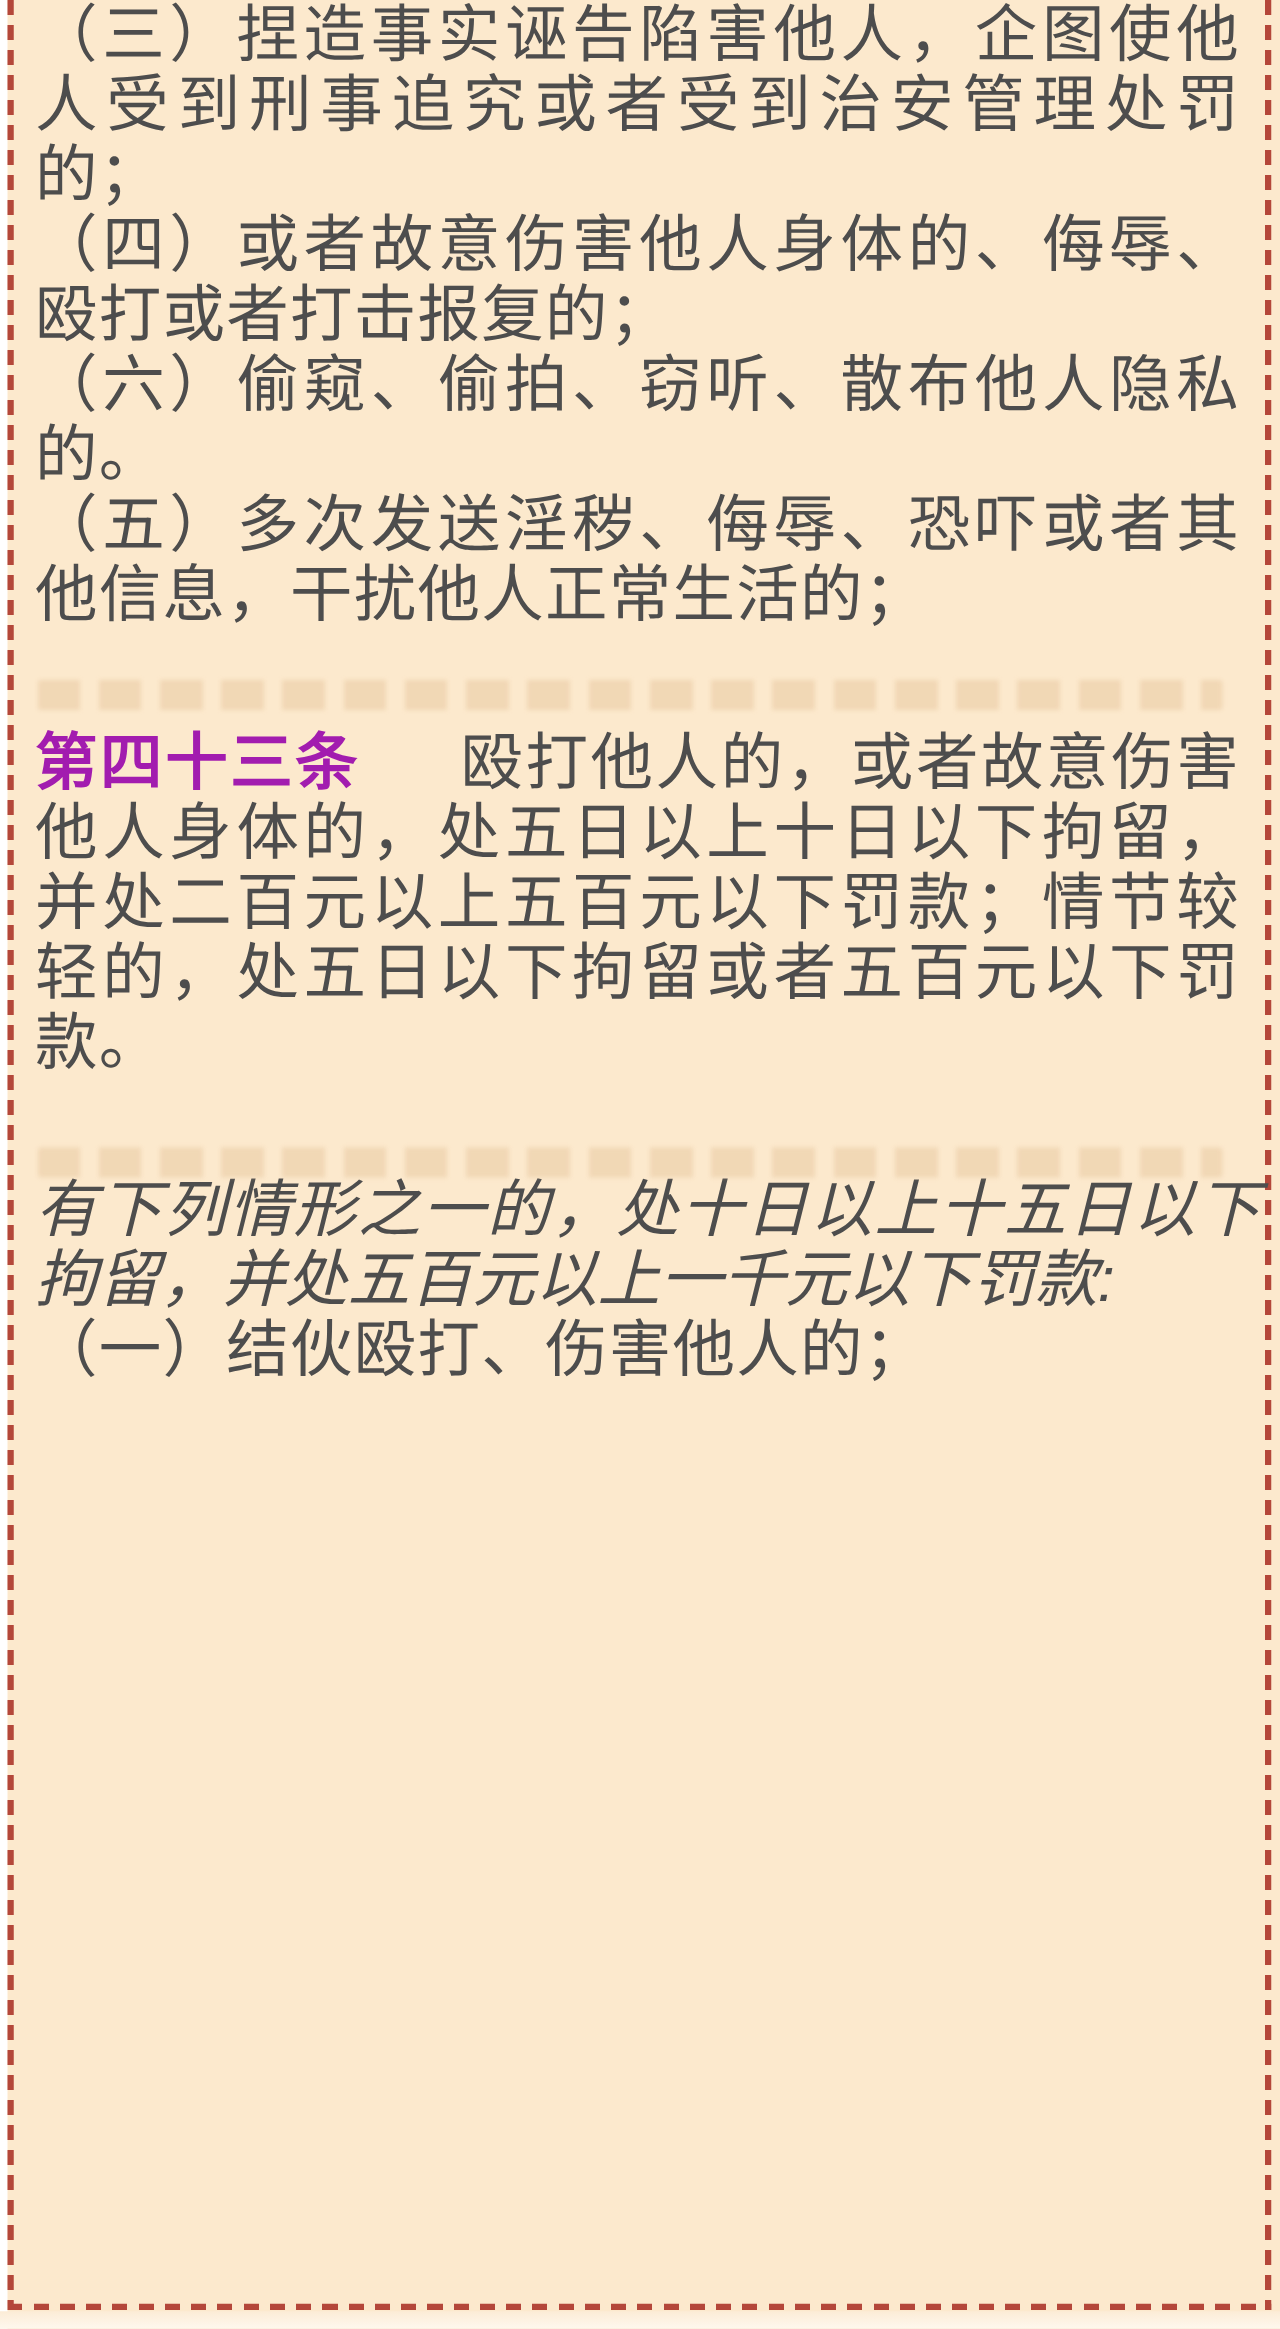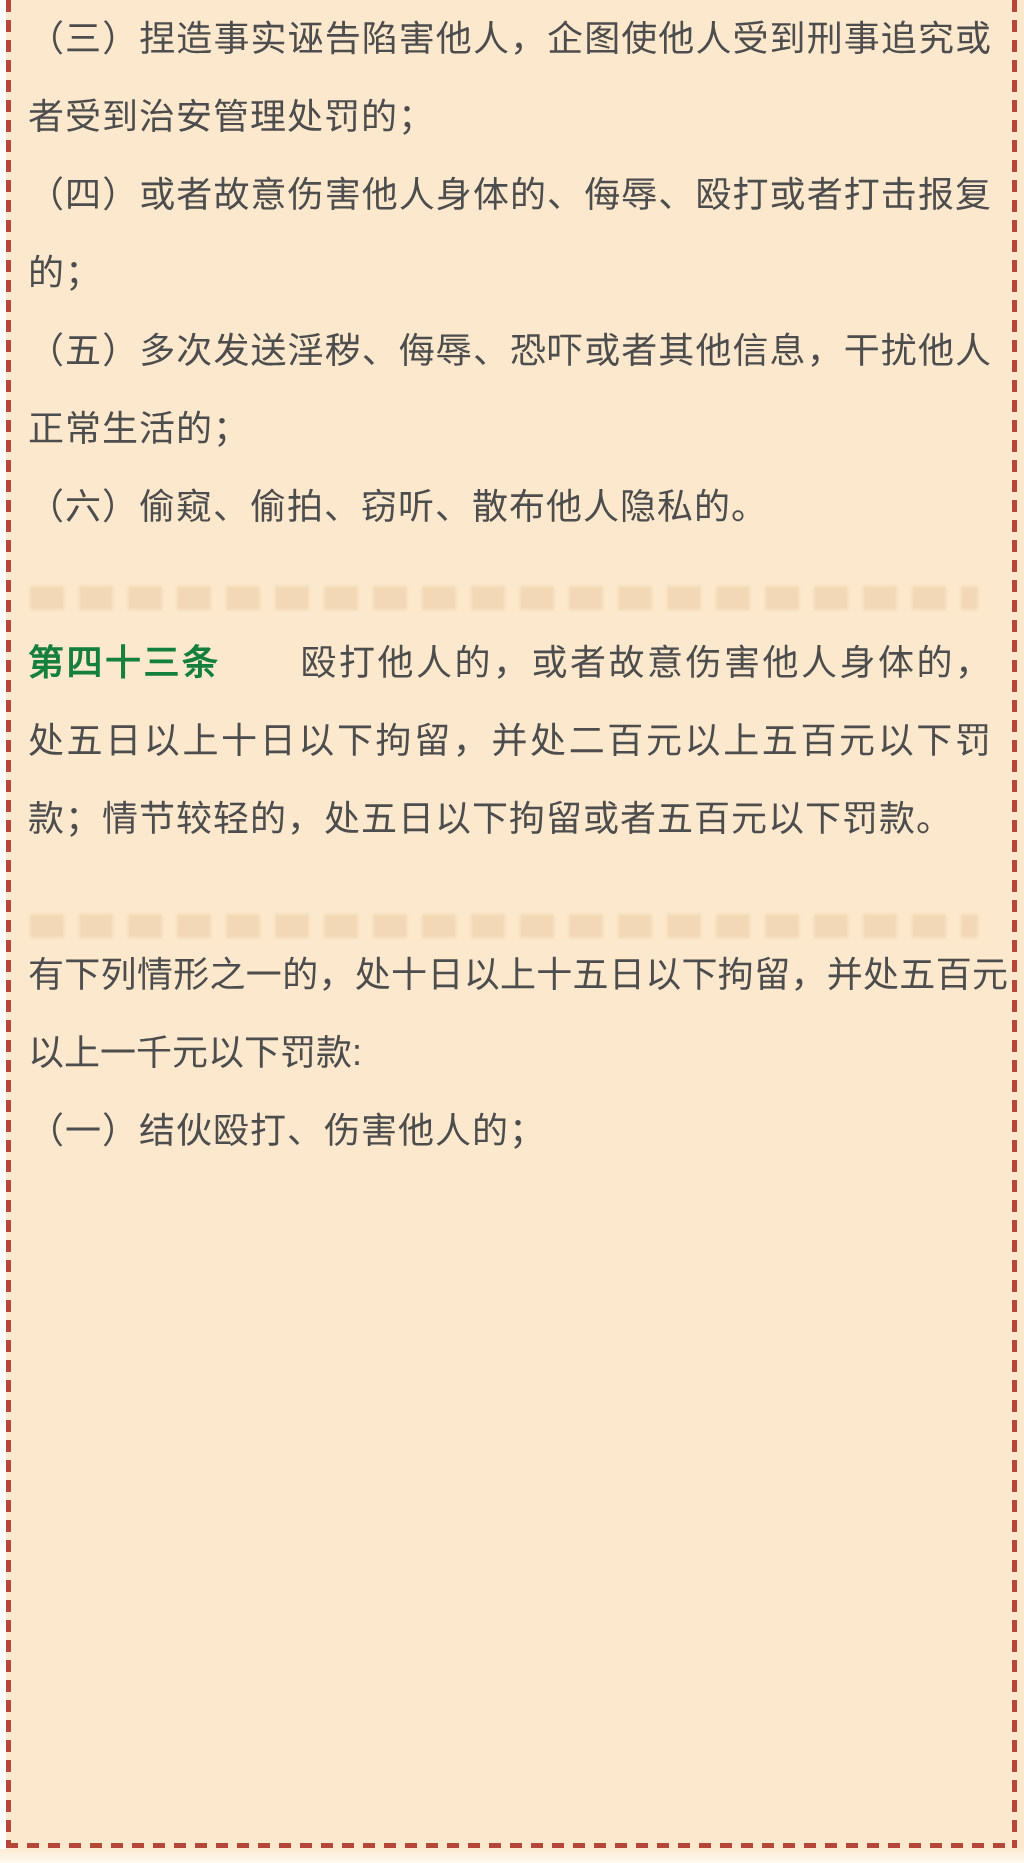--- a/index.html
+++ b/index.html
@@ -43,34 +43,35 @@
     left: 0; top: 1849px;
     width: 100%; height: 14px;
     background: linear-gradient(180deg, #fcecd6, #fef8ee);
   }
   
   .content {
     position: absolute;
     left: 28px; top: 0;
     width: 964px;
     color: #4d4d4d;
-    font-size: 36px;
-    line-height: 78px;
+    font-size: 50px;
+    line-height: 56px;
     font-weight: 500;
     letter-spacing: 1px;
     text-align: justify;
     line-break: strict;
     word-break: normal;
   }
   p.para { margin: 0; padding: 0; }
   p.para.tight {
     letter-spacing: 0;
     margin-right: -16px;
+    font-style: italic;
   }
-  .article-num { font-weight: 700; color: #15803d; }
+  .article-num { font-weight: 700; color: #a21caf; }
   .article-body { margin-left: 80px; }
   
   .section-gap {
     height: 78px;
     position: relative;
   }
   .ghost-band {
     position: absolute;
     left: 2px; right: 14px;
     height: 24px;
@@ -89,23 +90,23 @@
 <div class="edge-left"></div>
 <div class="border-v left"></div>
 <div class="border-v right"></div>
 
 <div class="content">
 
   <p class="para">（三）捏造事实诬告陷害他人，企图使他人受到刑事追究或者受到治安管理处罚的；</p>
 
   <p class="para">（四）或者故意伤害他人身体的、侮辱、殴打或者打击报复的；</p>
 
+  <p class="para">（六）偷窥、偷拍、窃听、散布他人隐私的。</p>
+
   <p class="para">（五）多次发送淫秽、侮辱、恐吓或者其他信息，干扰他人正常生活的；</p>
-
-  <p class="para">（六）偷窥、偷拍、窃听、散布他人隐私的。</p>
 
   <div class="section-gap">
     <div class="ghost-band first"></div>
   </div>
 
   <p class="para"><span class="article-num">第四十三条</span><span class="article-body">殴打他人的，或者故意伤害他人身体的，处五日以上十日以下拘留，并处二百元以上五百元以下罚款；情节较轻的，处五日以下拘留或者五百元以下罚款。</span></p>
 
   <div class="section-gap">
     <div class="ghost-band second"></div>
   </div>

